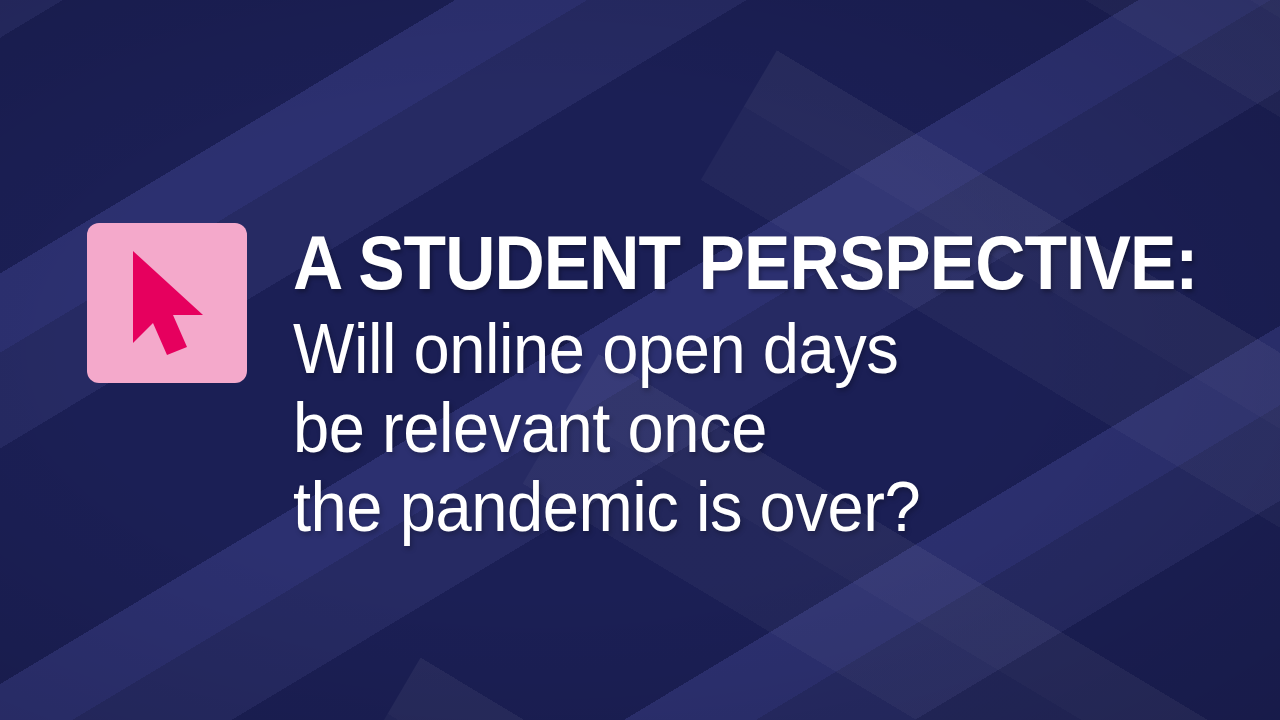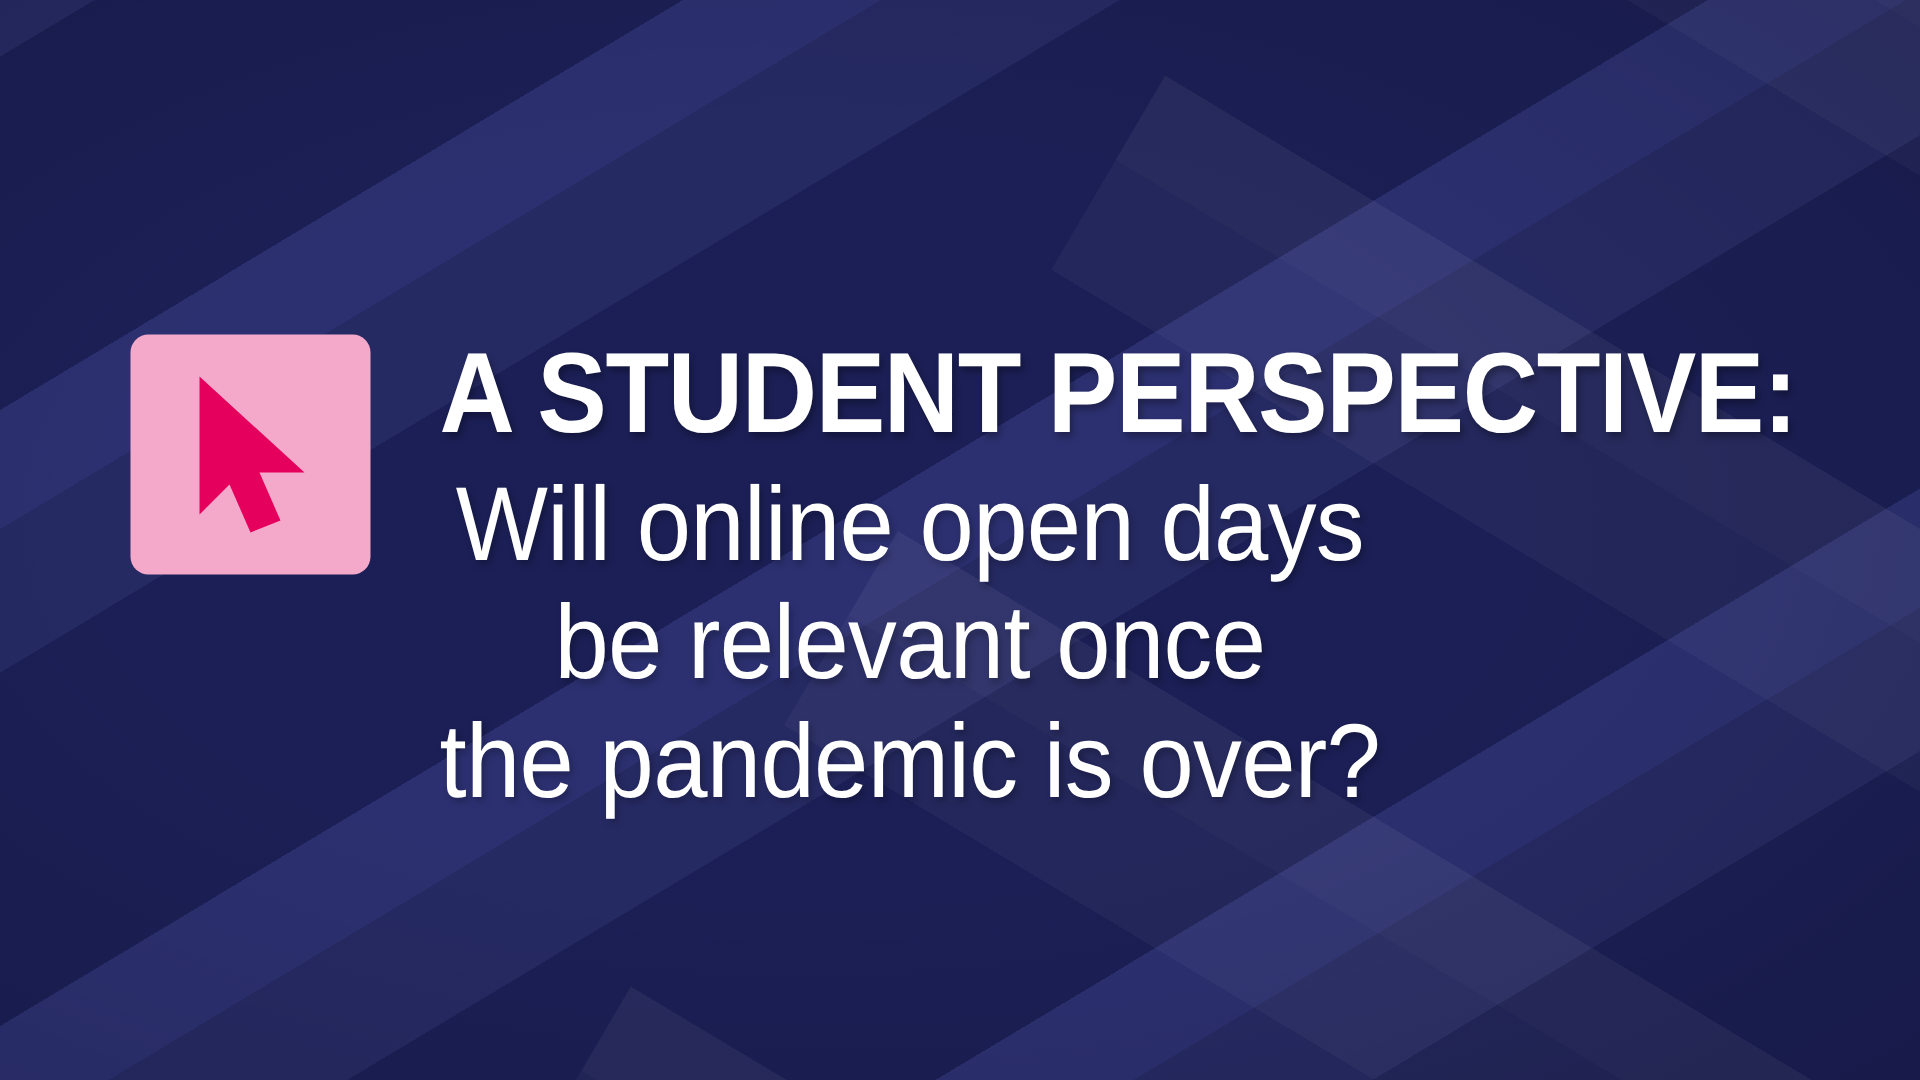--- a/index.html
+++ b/index.html
@@ -63,21 +63,21 @@
     position:absolute; inset:0;
     background:radial-gradient(ellipse 95% 90% at 42% 48%,
                rgba(0,0,0,0) 38%, rgba(0,0,0,0.18) 100%);
     pointer-events:none;
   }
 
   
   #content {
     position:absolute;
     left:0; top:0;
-    width:1280px; height:720px;text-align:center;
+    width:1280px; height:720px;
   }
 
   
   .cursor-badge {
     position:absolute;
     left:87px; top:223px;
     width:160px; height:160px;
     border-radius:12px;
     background:#f4a9cb;
     display:flex;

